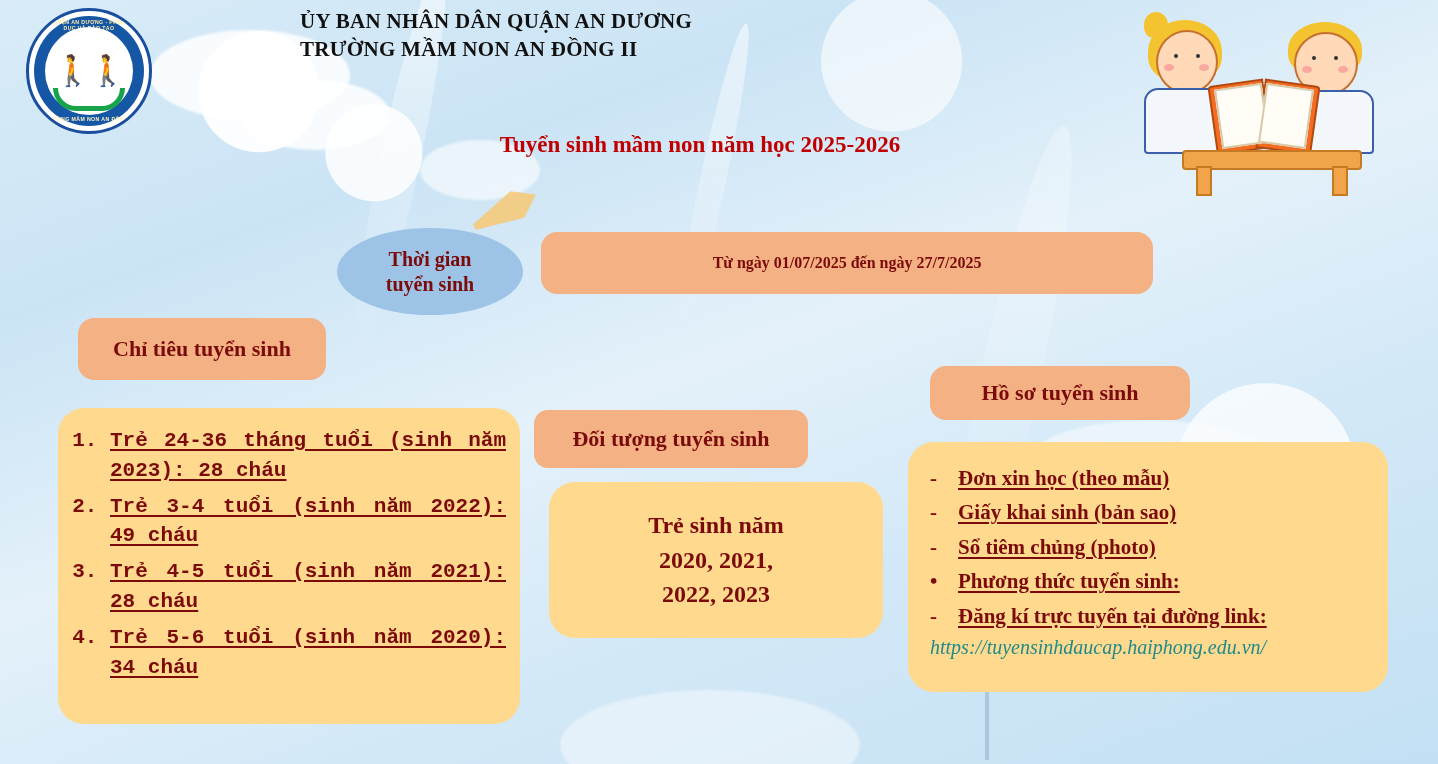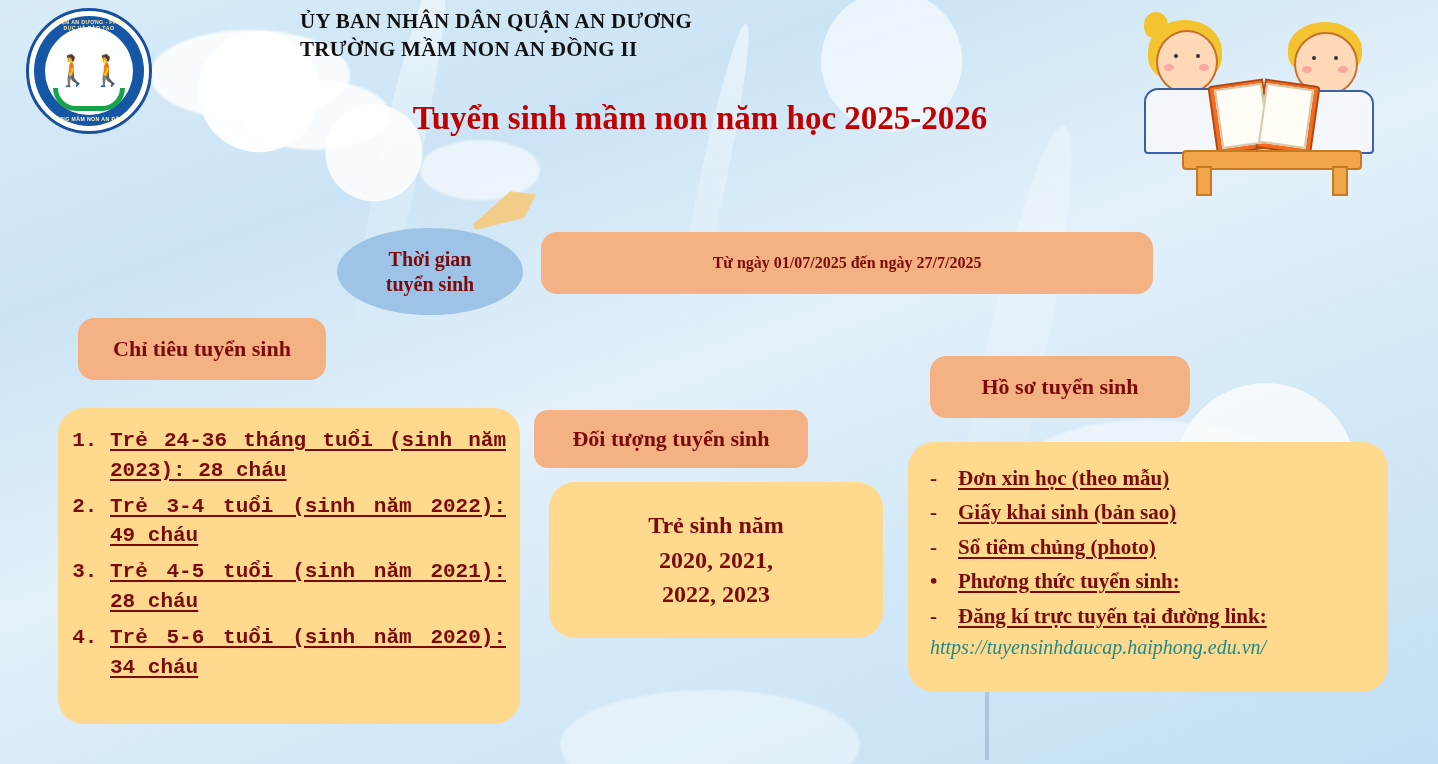--- a/index.html
+++ b/index.html
@@ -132,23 +132,24 @@
     text-align: center;
   }
   .title-main {
     font-size: 36px;
     font-weight: bold;
     color: #c00000;
     letter-spacing: 1px;
     margin-bottom: 10px;
   }
   .title-sub {
-    font-size: 33px;
+    font-size: 23px;
     font-weight: bold;
     color: #c00000;
+    margin-top: 32px;
   }
 
   
   .kids {
     position: absolute;
     right: 8px;
     top: 6px;
     width: 330px;
     height: 190px;
   }
@@ -274,21 +275,21 @@
   }
   #target-card .txt {
     font-size: 24px;
     font-weight: bold;
     text-align: center;
     line-height: 1.45;
   }
 
   
   #docs-label {
-    left: 930px; top: 356px; width: 260px; height: 62px;
+    left: 930px; top: 366px; width: 260px; height: 54px;
     font-size: 22px; border-radius: 16px;
   }
   #docs-card {
     left: 908px; top: 442px; width: 480px; height: 250px;
     padding: 22px 16px 10px 22px;
     box-sizing: border-box;
   }
   .doc-item {
     display: flex;
     font-size: 21px;

